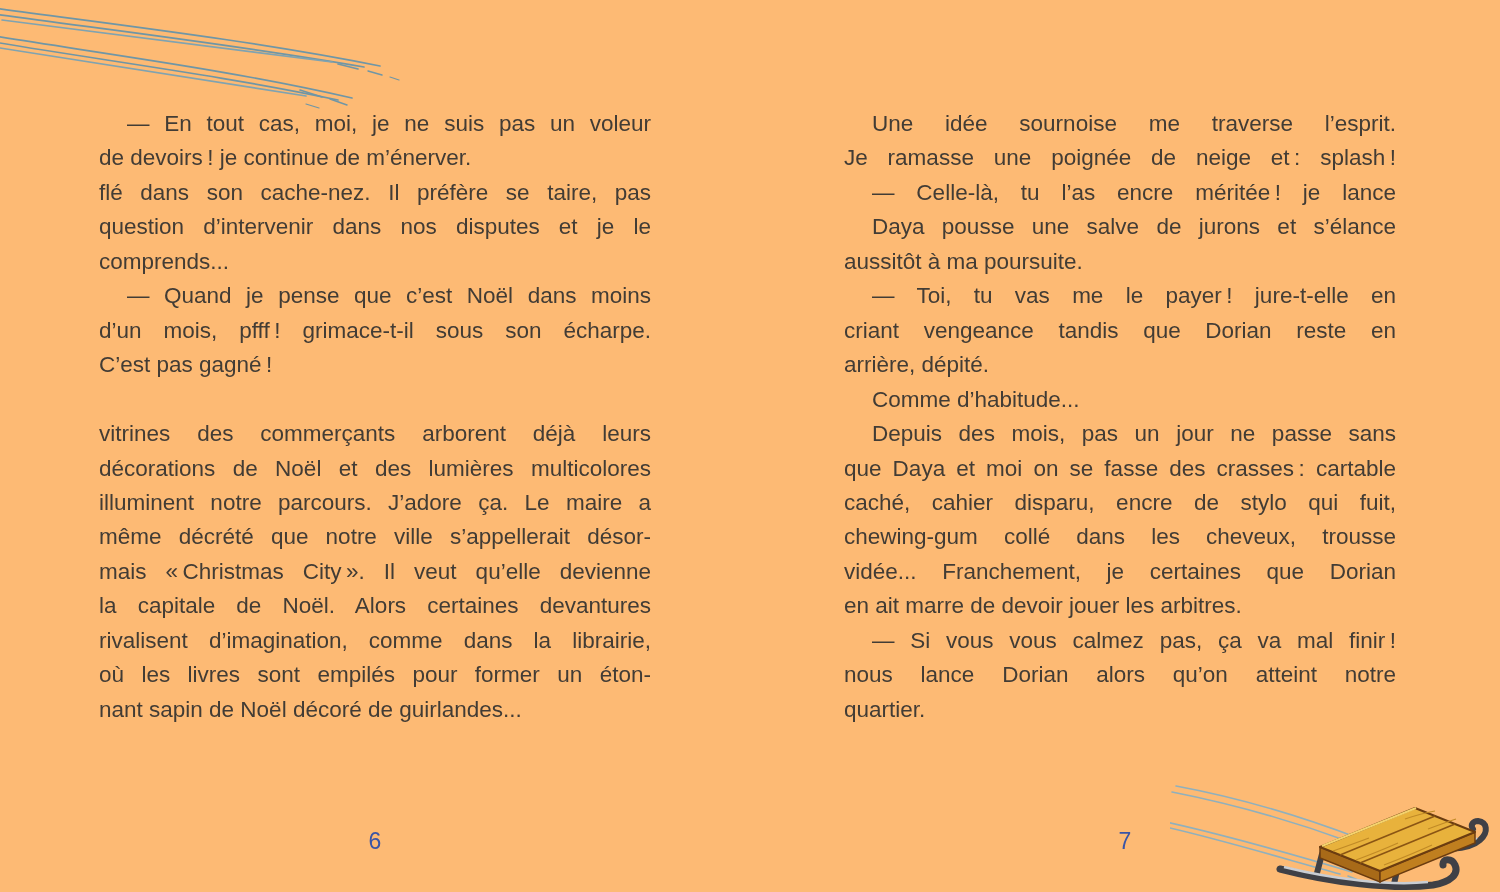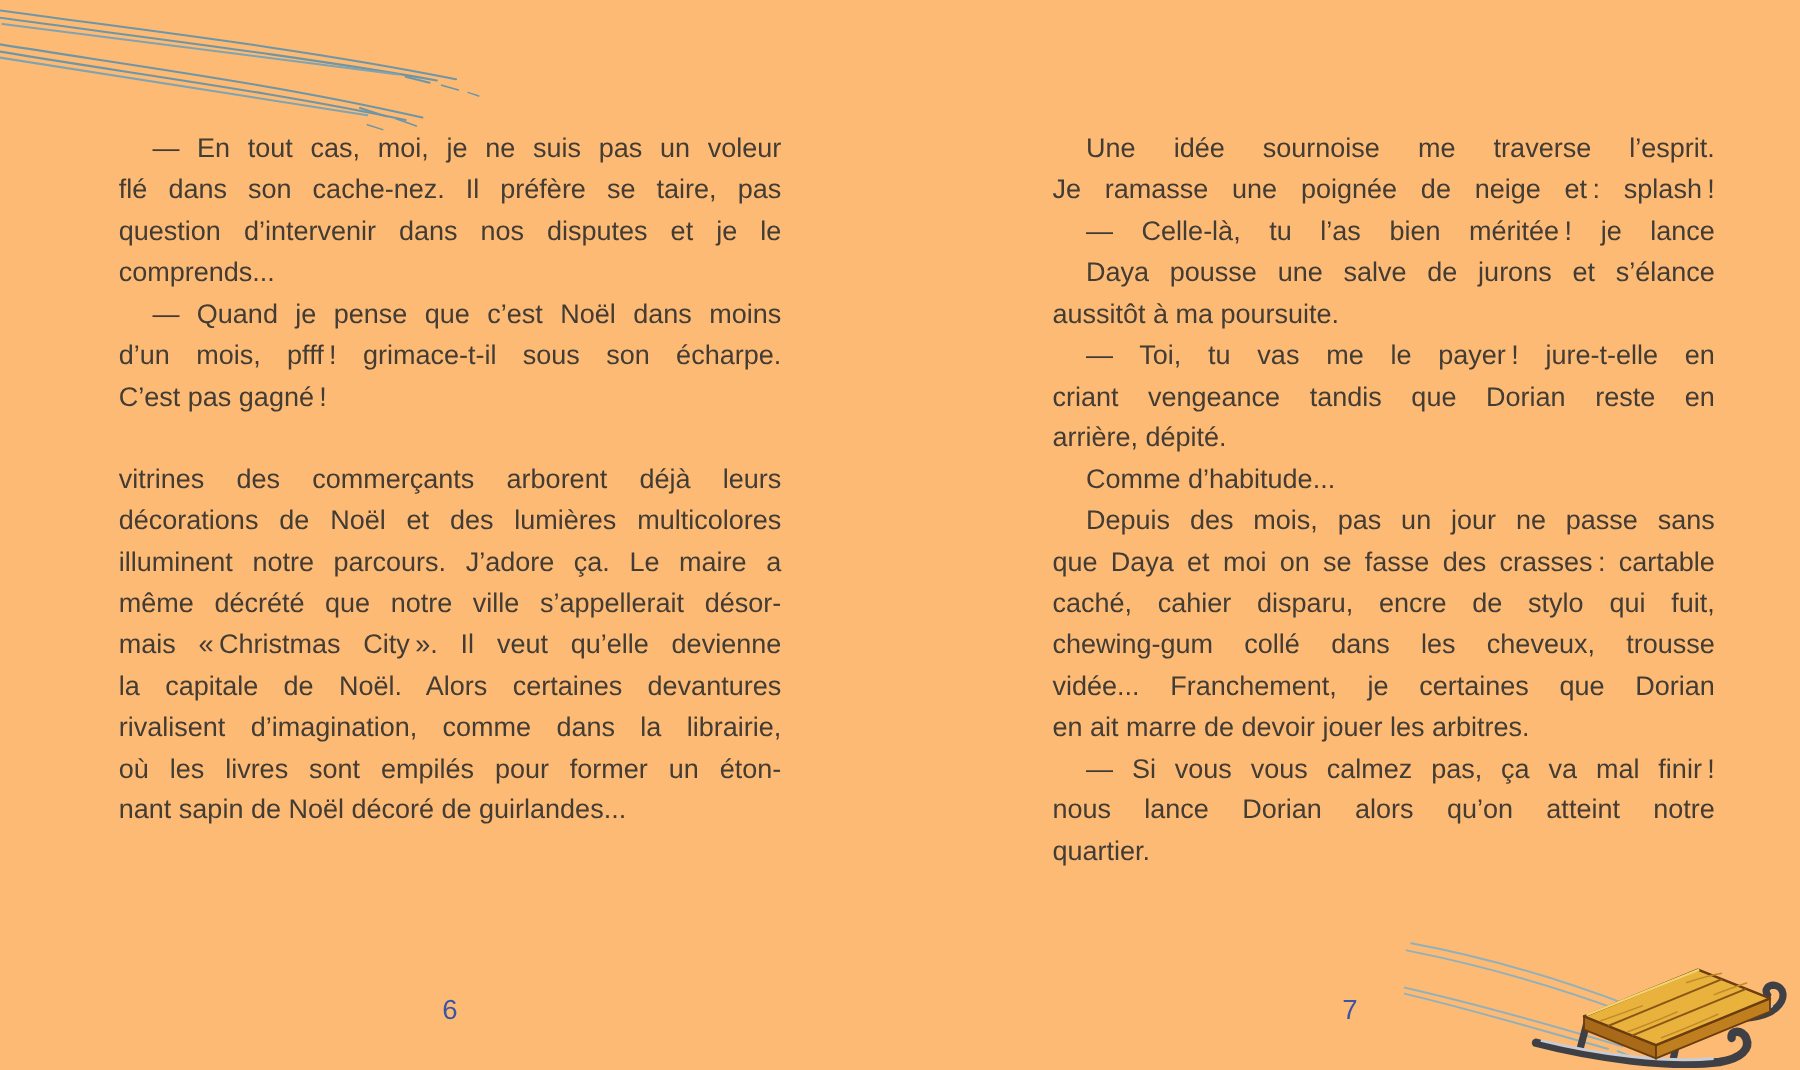--- a/index.html
+++ b/index.html
@@ -13,21 +13,21 @@
   }
   .page-text {
     position: absolute;
     top: 107px;
     width: 552px;
     color: #423c35;
     font-size: 22.5px;
     line-height: 34.45px;
   }
   .page-text.left  { left: 99px; }
-  .page-text.right { left: 877px; }
+  .page-text.right { left: 844px; }
   .paragraph { margin: 0; }
   .paragraph.space-before { margin-top: 34.45px; }
   .line {
     text-align: justify;
     text-align-last: justify;
   }
   .line.last { text-align-last: left; }
   .line.first { text-indent: 28px; }
   .folio {
     position: absolute;
@@ -66,20 +66,21 @@
       <path d="M0,48 C110,66 218,82 306,96" stroke="#7fa3b1"></path>
       <path d="M300,90 l22,7"></path>
       <path d="M330,99 l17,6" stroke-width="1.4"></path>
       <path d="M306,104 l13,4" stroke-width="1.2"></path>
     </g>
   </svg>
 
   <div class="page-text left">
       <div class="paragraph">
         <div class="line first">— En tout cas, moi, je ne suis pas un voleur</div>
+        <div class="line last">de devoirs ! je continue de m’énerver.</div>
       </div>
       <div class="paragraph">
         <div class="line">flé dans son cache-nez. Il préfère se taire, pas</div>
         <div class="line">question d’intervenir dans nos disputes et je le</div>
         <div class="line last">comprends...</div>
       </div>
       <div class="paragraph">
         <div class="line first">— Quand je pense que c’est Noël dans moins</div>
         <div class="line">d’un mois, pfff ! grimace-t-il sous son écharpe.</div>
         <div class="line last">C’est pas gagné !</div>
@@ -96,21 +97,21 @@
         <div class="line last">nant sapin de Noël décoré de guirlandes...</div>
       </div>
     </div>
 
   <div class="page-text right">
       <div class="paragraph">
         <div class="line first">Une idée sournoise me traverse l’esprit.</div>
         <div class="line">Je ramasse une poignée de neige et : splash !</div>
       </div>
       <div class="paragraph">
-        <div class="line first">— Celle-là, tu l’as bien méritée ! je lance</div>
+        <div class="line first">— Celle-là, tu l’as encre méritée ! je lance</div>
       </div>
       <div class="paragraph">
         <div class="line first">Daya pousse une salve de jurons et s’élance</div>
         <div class="line last">aussitôt à ma poursuite.</div>
       </div>
       <div class="paragraph">
         <div class="line first">— Toi, tu vas me le payer ! jure-t-elle en</div>
         <div class="line">criant vengeance tandis que Dorian reste en</div>
         <div class="line last">arrière, dépité.</div>
       </div>

